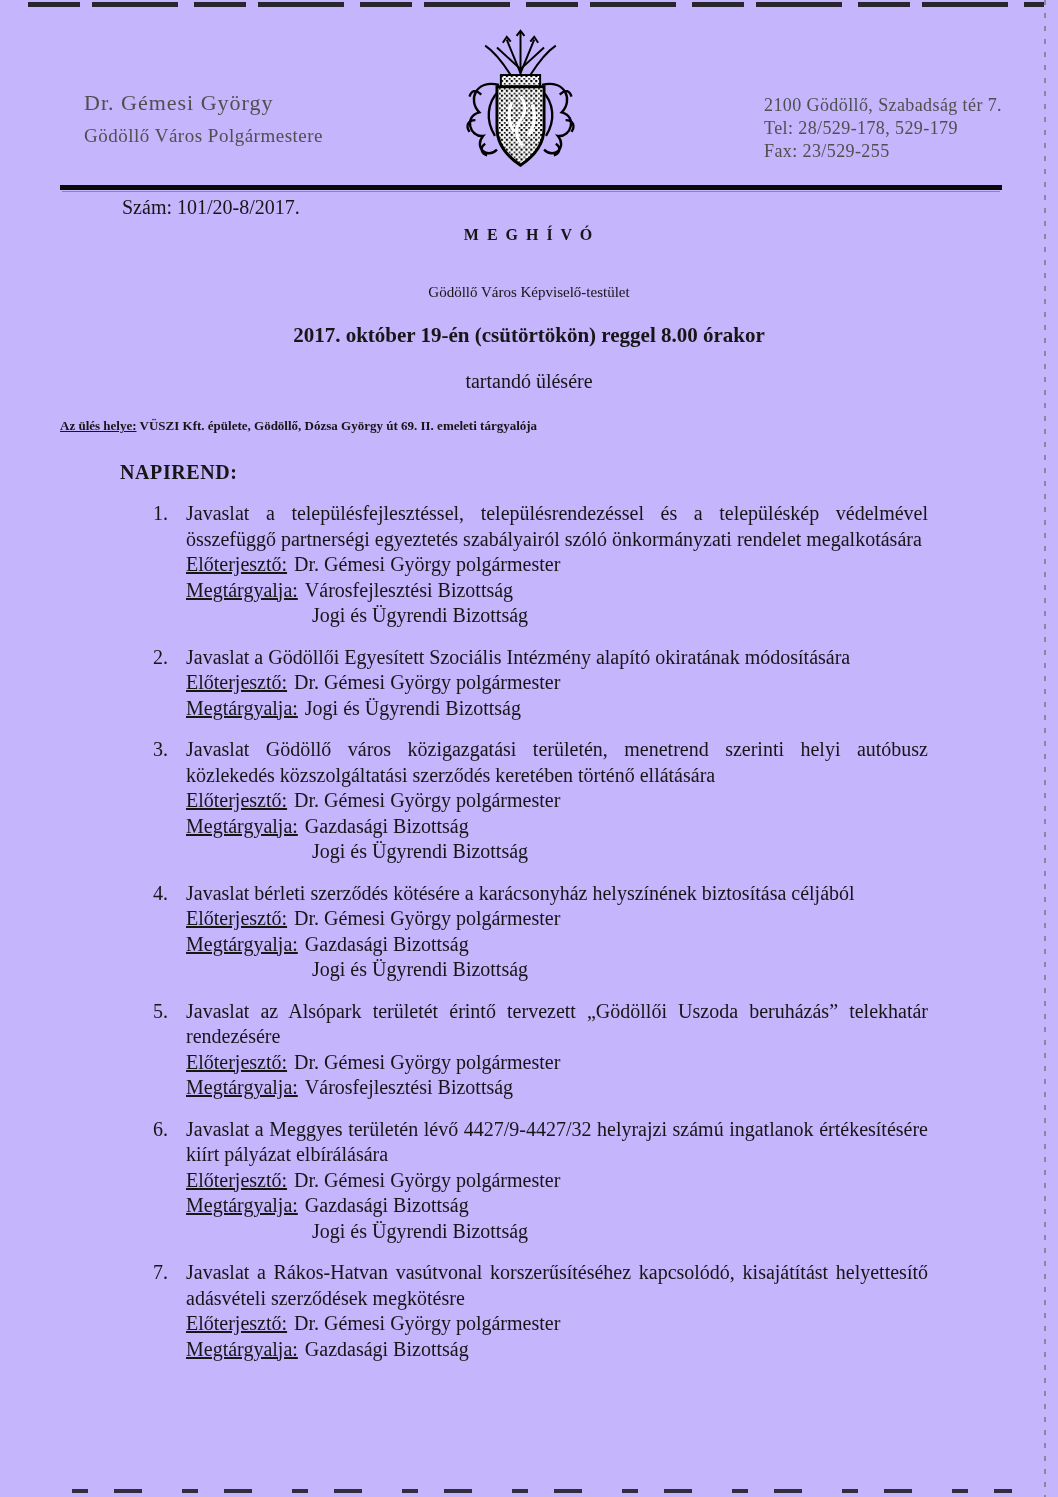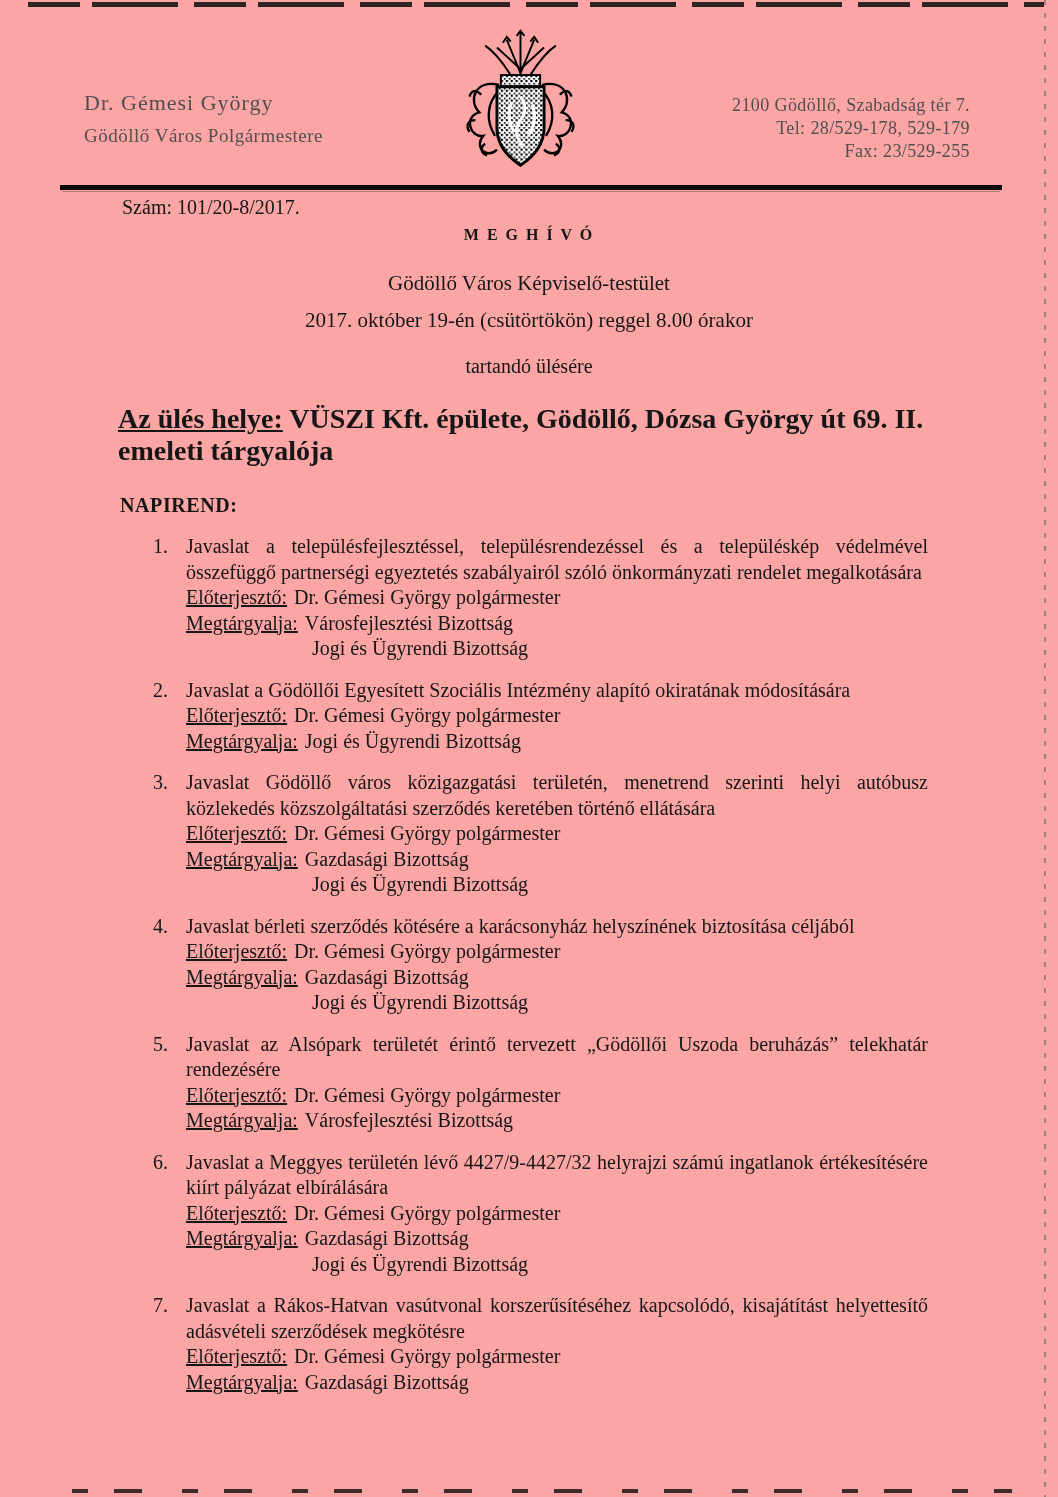--- a/index.html
+++ b/index.html
@@ -1,20 +1,20 @@
 <!DOCTYPE html>
 <html lang="hu"><head>
 <meta charset="utf-8">
 <style>
   html,body{margin:0;padding:0;background:#e8e8e8;}
   .page{
     position:relative;
     width:1058px;height:1497px;
     margin:0 auto;
-    background:#fca5a5;
+    background:#c4b5fd;
     font-family:"Liberation Serif","DejaVu Serif",serif;
     color:#161616;
     overflow:hidden;
   }
   
   .scan-top{
     position:absolute;top:2px;left:28px;right:14px;height:5px;
     background:repeating-linear-gradient(90deg,#0c0c0c 0 52px,transparent 52px 64px,#0c0c0c 64px 150px,transparent 150px 166px);
     opacity:.85;
   }
@@ -26,34 +26,34 @@
   .scan-right{
     position:absolute;top:0;right:12px;width:2px;height:100%;
     background:repeating-linear-gradient(180deg,#666 0 5px,transparent 5px 13px);
     opacity:.6;
   }
   
   .sender{position:absolute;left:84px;top:90px;color:#4f4f4f;}
   .sender .name{font-size:22px;letter-spacing:1px;}
   .sender .role{font-size:19px;margin-top:9px;letter-spacing:.5px;text-align:center;}
   .crest{position:absolute;left:438px;top:26px;}
-  .contact{position:absolute;right:88px;top:94px;text-align:right;color:#4f4f4f;font-size:18px;line-height:23px;letter-spacing:.4px;}
+  .contact{position:absolute;right:56px;top:94px;color:#4f4f4f;font-size:18px;line-height:23px;letter-spacing:.4px;}
   .rule{
     position:absolute;left:60px;top:185px;width:942px;height:5px;
     background:#0a0a0a;
     box-shadow:0 4px 0 -2px rgba(40,40,40,.35);
   }
   
   .content{position:absolute;left:0;top:196px;width:100%;}
   .ref{margin:0 0 4px 122px;font-size:20px;}
   .doc-title{margin:7px 0 0 0;text-align:center;font-size:16px;font-weight:bold;letter-spacing:2px;}
-  .org{margin:27px 0 0 0;text-align:center;font-size:21px;}
-  .dt{margin:12px 0 0 0;text-align:center;font-size:21px;font-weight:normal;}
+  .org{margin:40px 0 0 0;text-align:center;font-size:15px;}
+  .dt{margin:22px 0 0 0;text-align:center;font-size:21px;font-weight:bold;}
   .session{margin:22px 0 0 0;text-align:center;font-size:20px;}
-  .venue{margin:25px 133px 0 118px;font-size:28px;font-weight:bold;}
+  .venue{margin:25px 133px 0 60px;font-size:13px;font-weight:bold;}
   .venue .lbl{text-decoration:underline;}
   .agenda-h{margin:27px 0 0 120px;font-size:20px;font-weight:bold;letter-spacing:.6px;}
   ol.agenda{list-style:none;margin:17px 130px 0 153px;padding:0;}
   li.item{display:flex;margin:0 0 16px 0;font-size:20px;line-height:25.5px;}
   li.item .num{width:24px;flex:0 0 24px;margin-right:9px;}
   li.item .body{flex:1;}
   .title{margin:0;text-align:justify;text-align-last:left;}
   .line{margin:0;}
   .ul{text-decoration:underline;margin-right:.35em;}
   .cont{padding-left:126px;}

